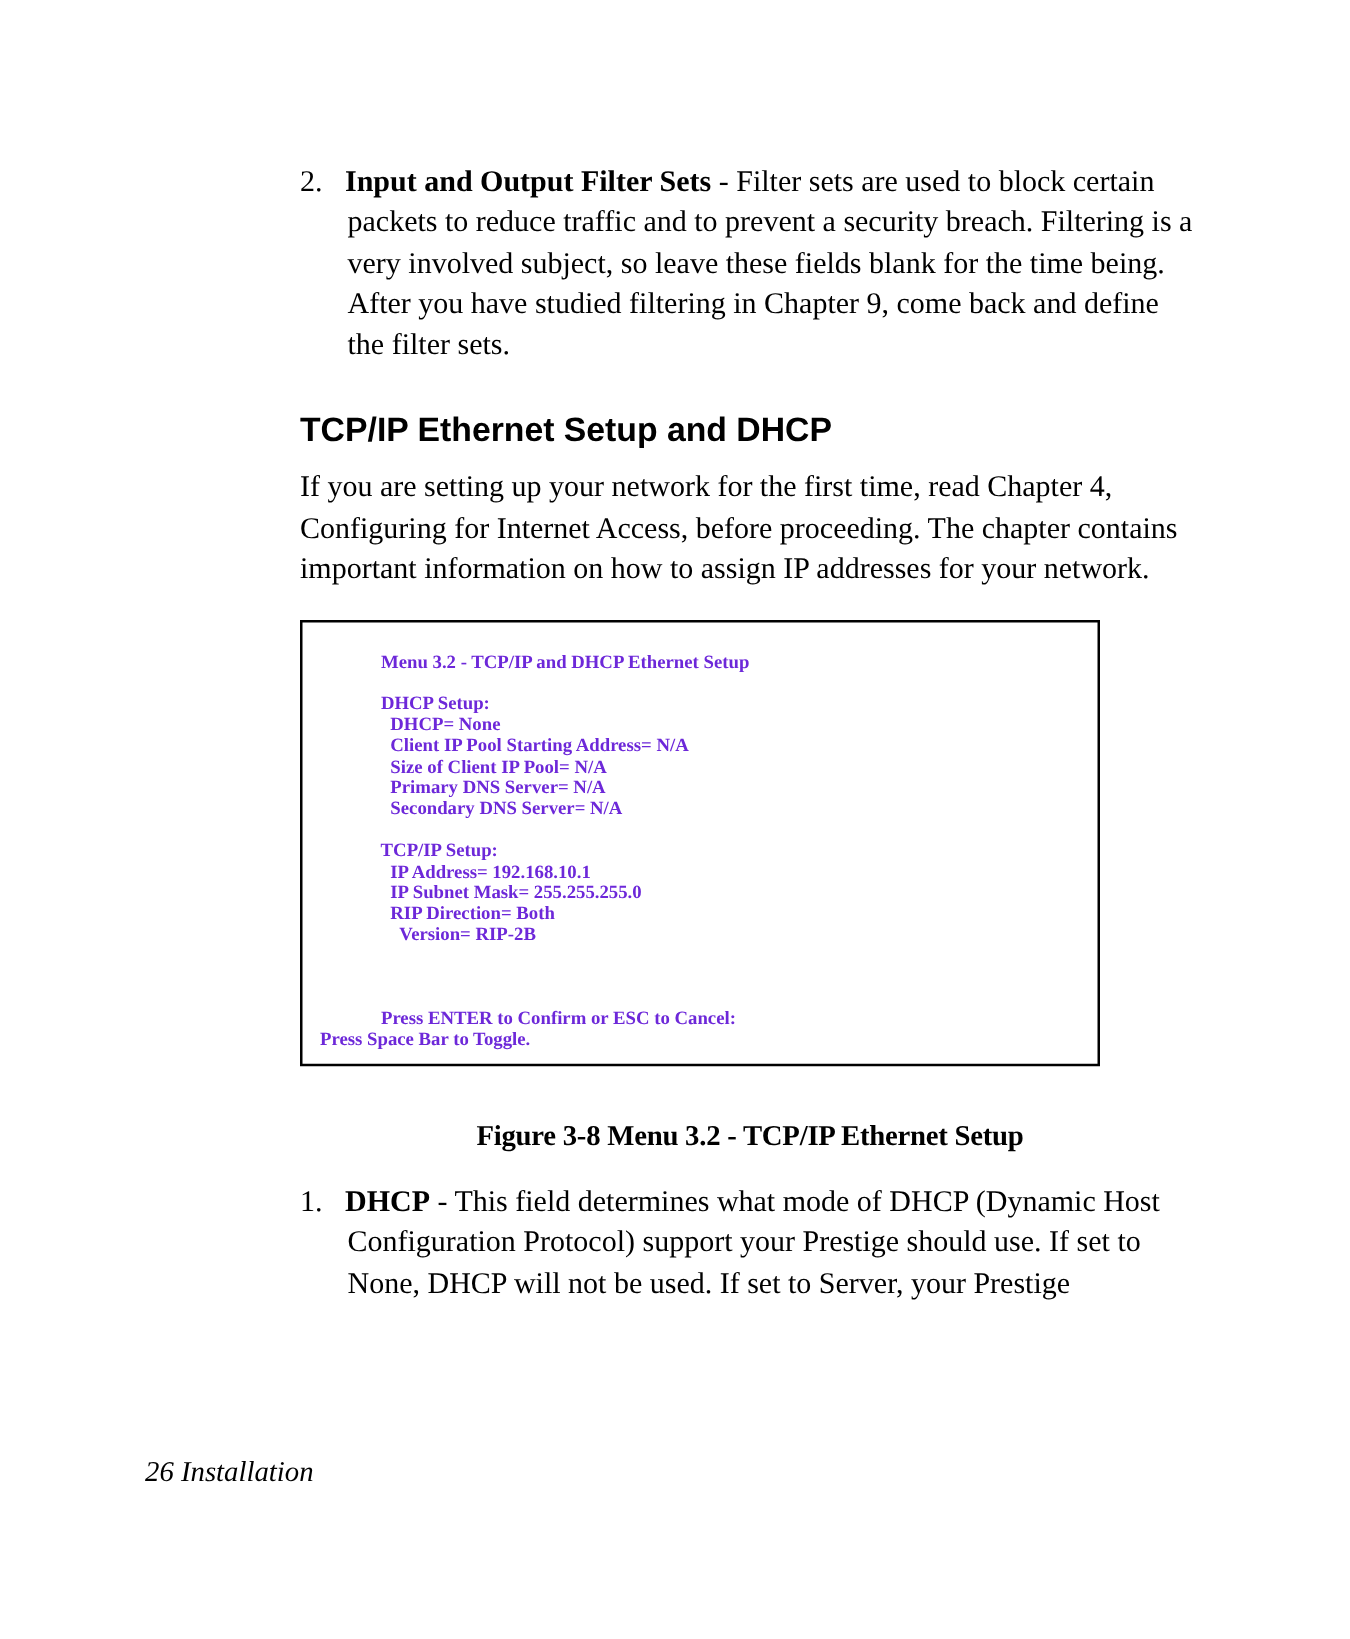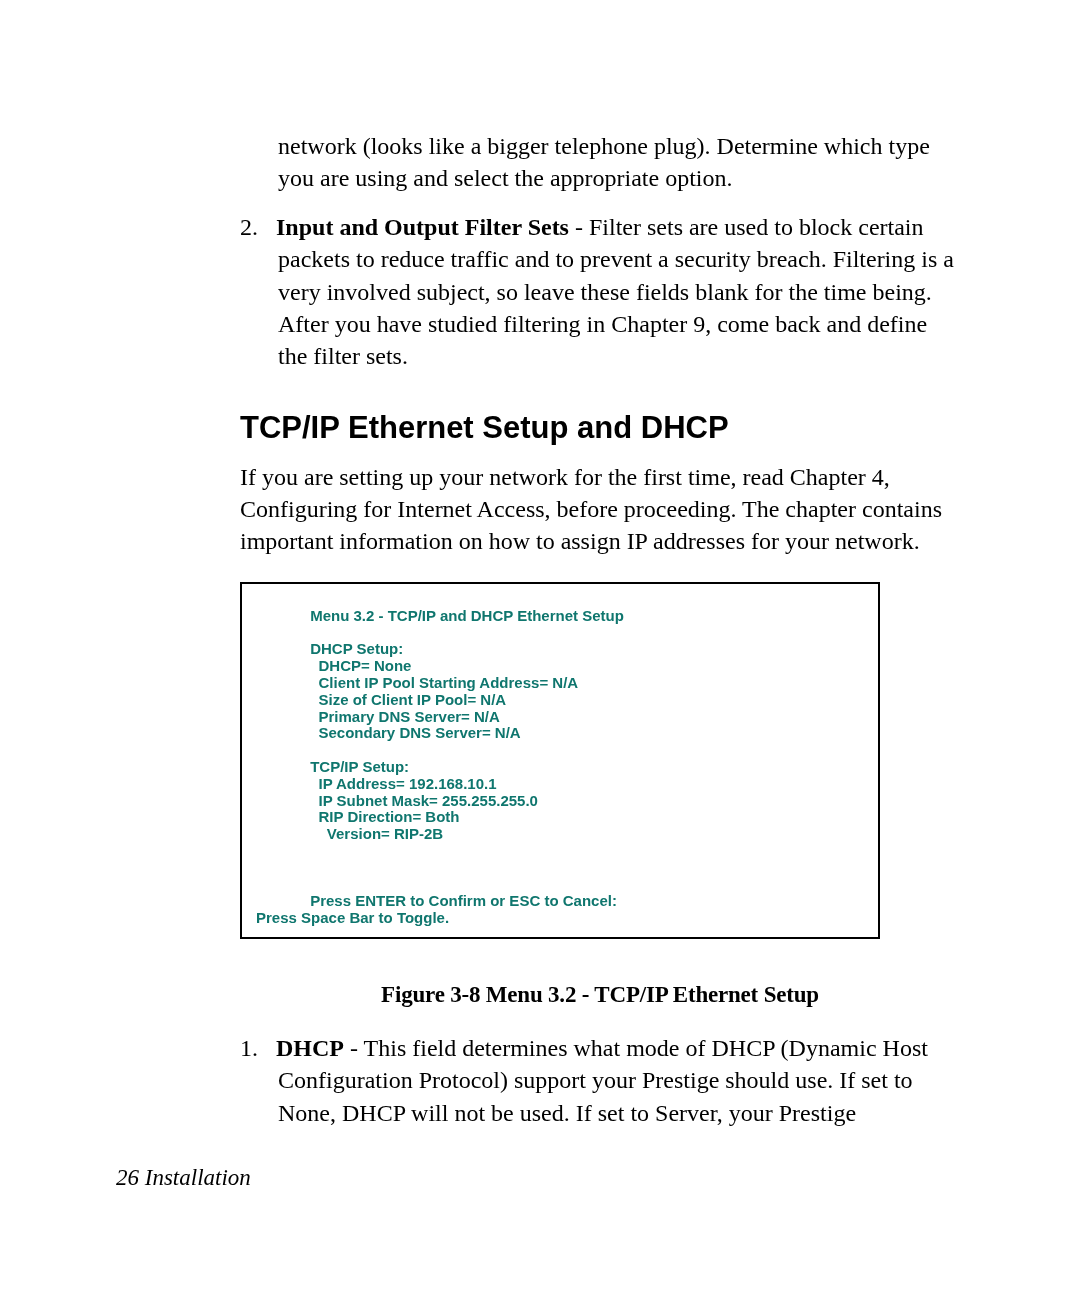--- a/index.html
+++ b/index.html
@@ -34,34 +34,34 @@
     }
     .ol-marker {
       display: inline;
     }
     .bold {
       font-weight: bold;
     }
     .heading {
       font-family: Arial, Helvetica, sans-serif;
       font-weight: bold;
-      font-size: 31px;
+      font-size: 27px;
       margin-top: 34px;
       margin-bottom: 12px;
     }
     .terminal {
       border: 2px solid #000;
       width: 640px;
       margin: 24px 0 25px 0;
       padding: 24px 14px 10px 14px;
-      font-family: Liberation Sans, sans-serif;
+      font-family: Liberation Serif, serif;
       font-size: 15px;
       font-weight: bold;
       line-height: 1.12;
-      color: #0f766e;
+      color: #6d28d9;
       white-space: pre;
     }
     .figure-caption {
       text-align: center;
       font-weight: bold;
       font-size: 23px;
       margin: 40px 0 22px 0;
       letter-spacing: -0.2px;
     }
     .footer {
@@ -69,23 +69,20 @@
       bottom: 118px;
       left: 116px;
       font-style: italic;
       font-size: 23px;
     }
   </style>
 </head>
 <body>
 
 <div class="content">
-  <div class="para hanging-indent" style="padding-left: 38px; text-indent: 0;">
-    <span>network (looks like a bigger telephone plug). Determine which type you are using and select the appropriate option.</span>
-  </div>
 
   <div class="para hanging-indent ol-item">
     <span class="ol-marker">2.</span>
     <span>&nbsp;&nbsp;</span><span class="bold">Input and Output Filter Sets</span><span> - </span><span>Filter sets are used to block certain packets to reduce traffic and to prevent a security breach. Filtering is a very involved subject, so leave these fields blank for the time being. After you have studied filtering in Chapter 9, come back and define the filter sets.</span>
   </div>
 
   <h2 class="heading">TCP/IP Ethernet Setup and DHCP</h2>
 
   <div class="para">If you are setting up your network for the first time, read Chapter 4, Configuring for Internet Access, before proceeding. The chapter contains important information on how to assign IP addresses for your network.</div>
 

